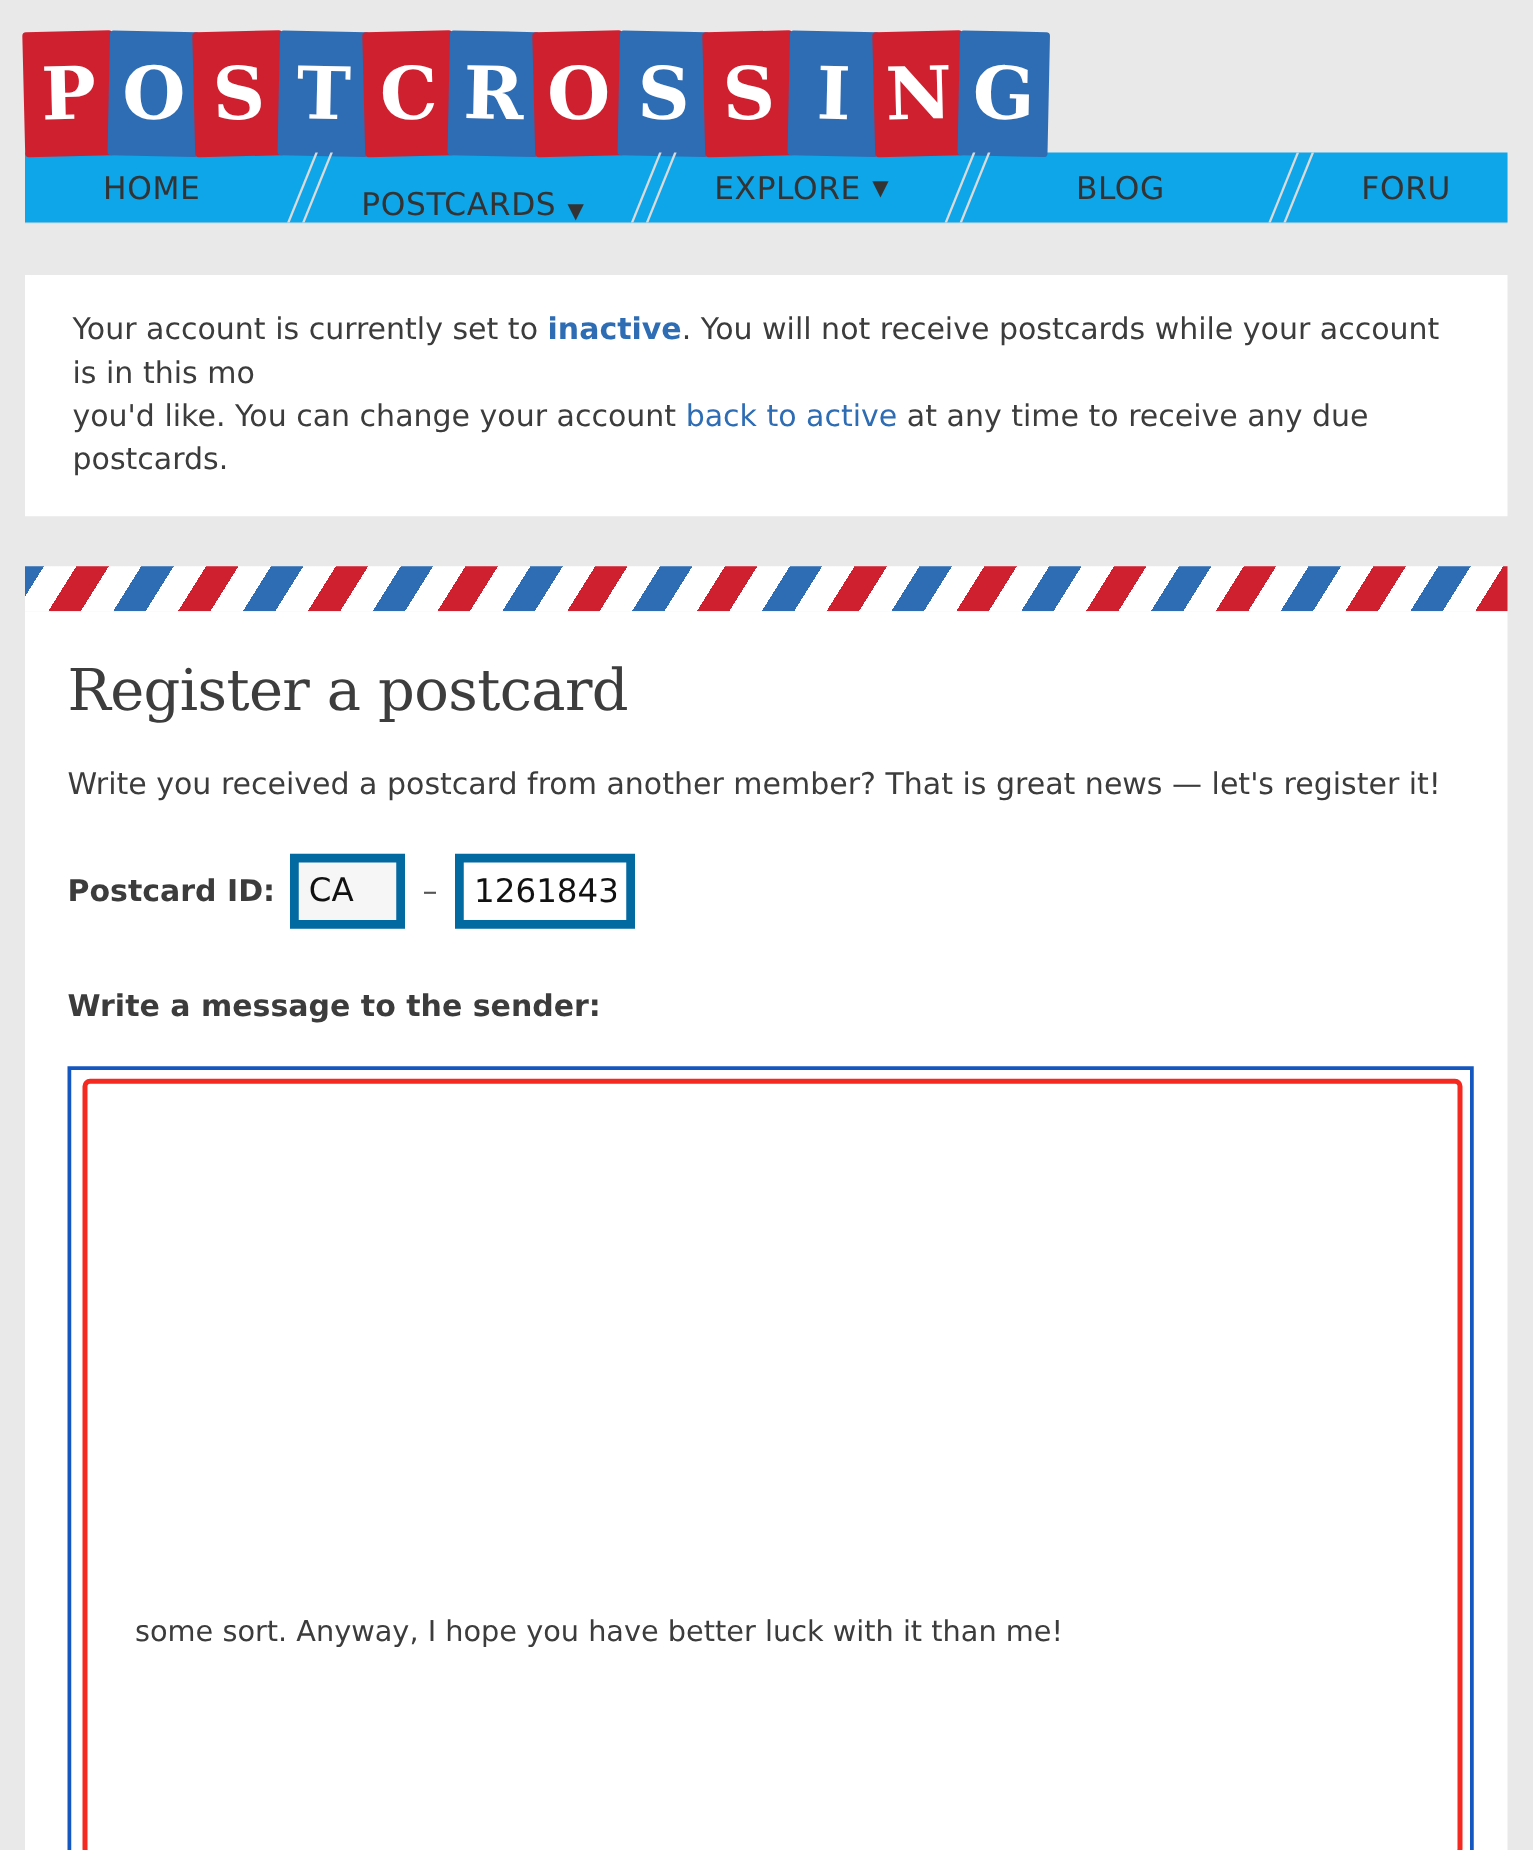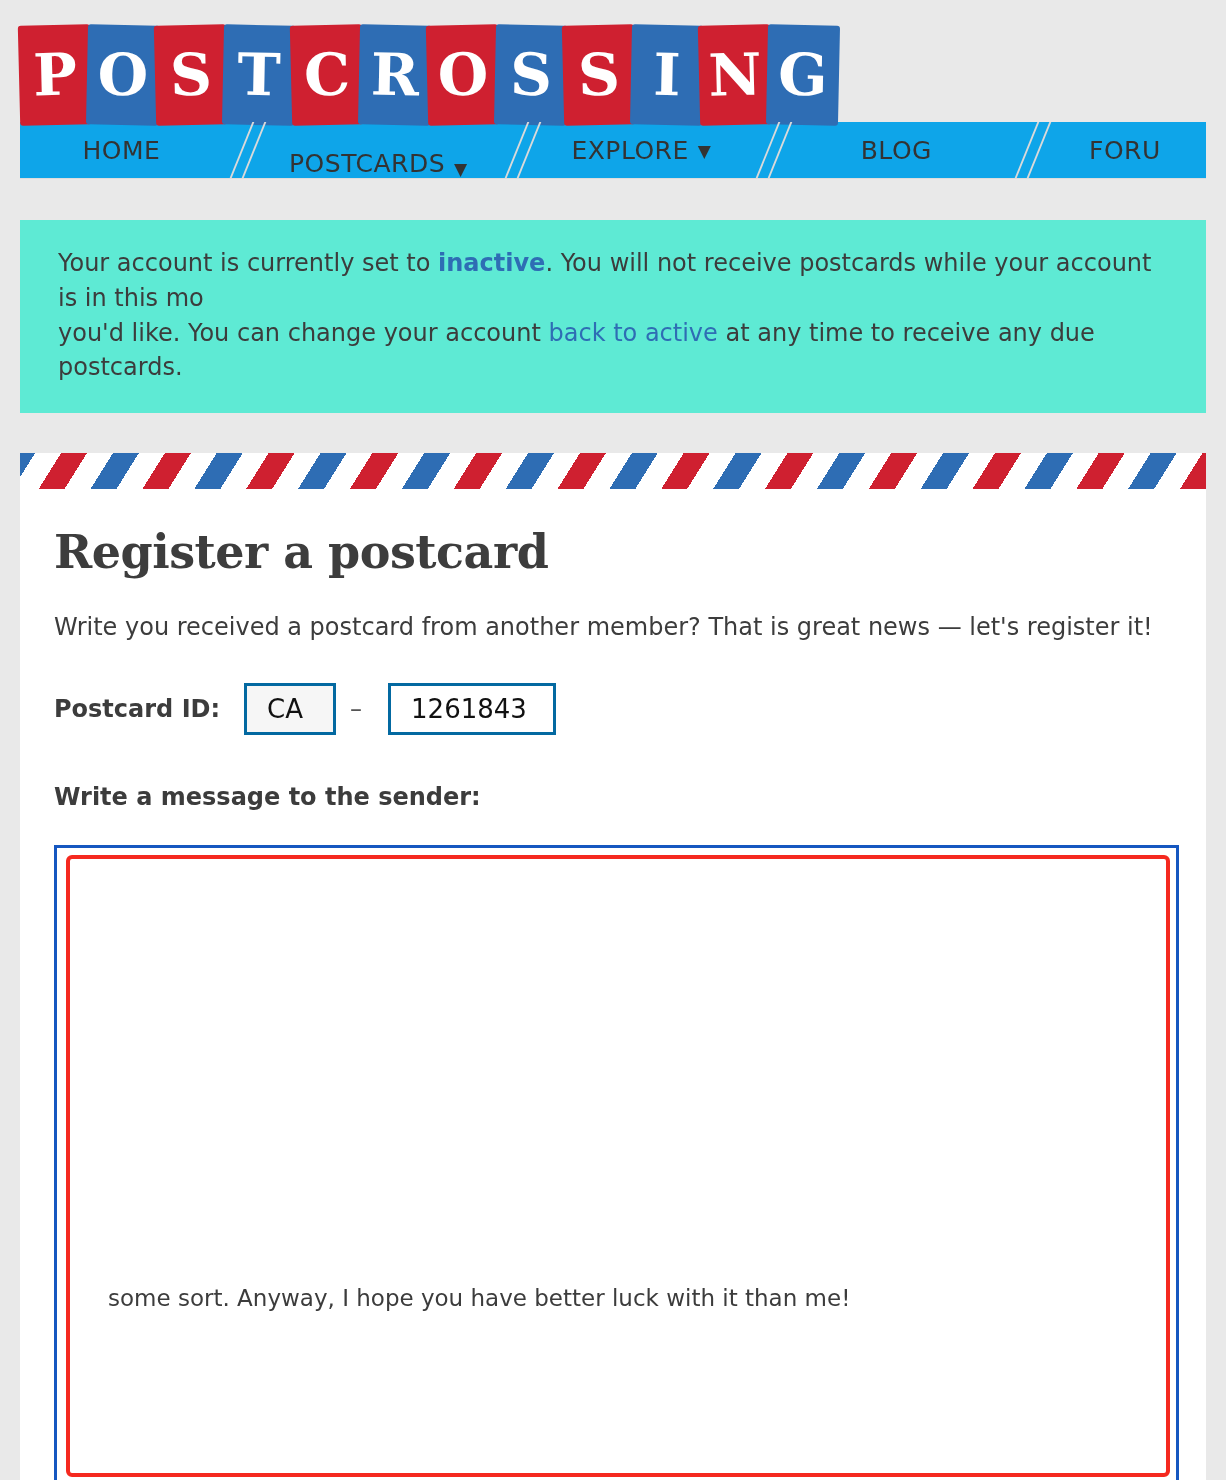--- a/index.html
+++ b/index.html
@@ -104,21 +104,21 @@
     width: 2px;
     height: 56px;
     background: #dadada;
     transform: skewX(-22deg);
   }
   .caret { font-size: 17px; margin-left: 9px; position: relative; top: 1px; }
 
   
   .notice {
     margin: 42px 20px 0 20px;
-    background: #5eead4;
+    background: #ffffff;
     padding: 26px 38px 28px 38px;
     box-sizing: border-box;
     font-size: 24px;
     line-height: 1.45;
     color: #3c3c3c;
   }
   .notice b { font-weight: bold; }
   .notice a { color: #2e6db4; text-decoration: none; }
   .notice .strong-link { font-weight: normal; }
 
@@ -139,21 +139,21 @@
   .card {
     margin: 0 20px;
     background: #ffffff;
     padding: 36px 34px 0 34px;
     box-sizing: border-box;
     height: 1025px;
   }
   h1.page-title {
     font-family: "DejaVu Serif", serif;
     font-size: 46px;
-    font-weight: bold;
+    font-weight: normal;
     color: #3d3d3d;
     margin: 0 0 34px 0;
     letter-spacing: -0.5px;
   }
   .lede {
     font-size: 24px;
     color: #3c3c3c;
     margin: 0 0 42px 0;
   }
 
@@ -165,36 +165,36 @@
   .id-label {
     font-size: 24px;
     font-weight: bold;
     color: #3c3c3c;
     margin-right: 12px;
   }
   .id-input {
     font-family: "DejaVu Sans", sans-serif;
     font-size: 26px;
     color: #111;
-    border: 3px solid #0369a1;
+    border: 7px solid #0369a1;
     background: #f6f6f6;
-    padding: 8px 20px;
+    padding: 8px 8px;
     box-sizing: border-box;
     outline: none;
-    margin-left: 12px;
   }
   .id-country { width: 92px; }
   .id-dash {
     font-size: 24px;
     color: #555;
     margin: 0 14px;
   }
   .id-number {
-    width: 168px;
+    width: 144px;
     background: #ffffff;
+    text-align: center;
   }
 
   .msg-label {
     font-size: 24px;
     font-weight: bold;
     color: #3c3c3c;
     margin-bottom: 34px;
   }
 
   .msg-area-wrap {

